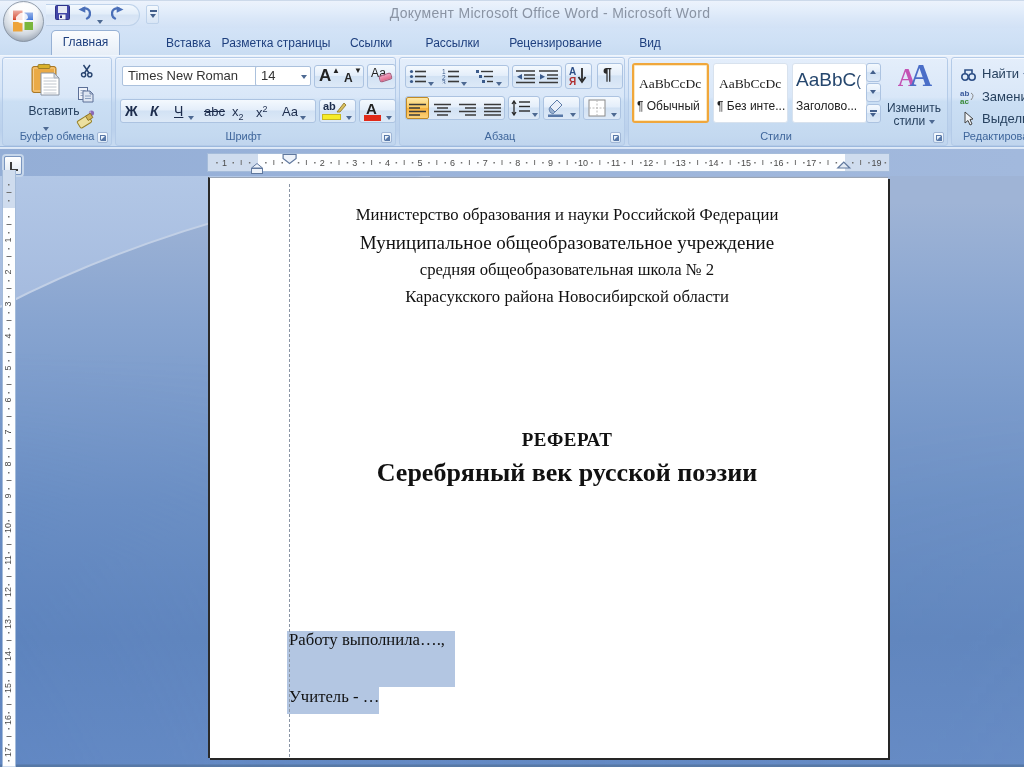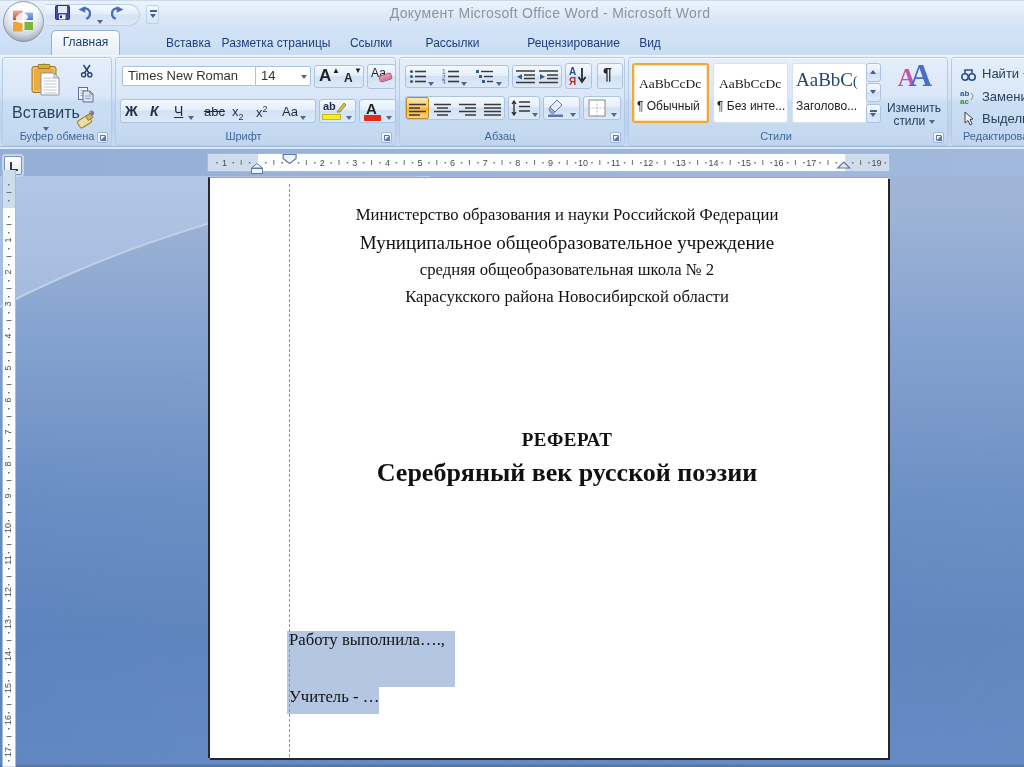--- a/index.html
+++ b/index.html
@@ -139,21 +139,21 @@
 </g>
 <ellipse cx="20.5" cy="11" rx="15" ry="9" fill="url(#gls)"></ellipse>
 </svg>
     </div>
   <div class="abs" id="tabrow">
     <div id="tab-active">Главная</div>
     <div class="tab" style="left:154px;width:44px;margin-left:12px;">Вставка</div>
     <div class="tab" style="left:213px;width:110px;margin-left:8px;">Разметка страницы</div>
     <div class="tab" style="left:348px;width:46px;">Ссылки</div>
     <div class="tab" style="left:425px;width:55px;">Рассылки</div>
-    <div class="tab" style="left:525px;width:97px;">Рецензирование</div>
+    <div class="tab" style="left:507px;width:97px;">Рецензирование</div>
     <div class="tab" style="left:634px;width:32px;">Вид</div>
   </div>
   <div class="abs" id="ribbon">
 
 <div class="rgroup" style="left:2px;width:110px;">
   <div class="glabel">Буфер обмена</div>
         <div class="launcher"></div>
   <div class="abs" style="left:28px;top:5px;width:30px;height:34px;">
     <svg width="30" height="34" viewBox="0 0 30 34">
       <rect x="1" y="3.5" width="24" height="26" rx="2" fill="#eaaa46" stroke="#a87828" stroke-width="1"></rect>
@@ -165,21 +165,21 @@
       <g stroke="#c0c6ce" stroke-width="1">
               <line x1="12.5" y1="15" x2="25.5" y2="15"></line>
               <line x1="12.5" y1="18" x2="25.5" y2="18"></line>
               <line x1="12.5" y1="21" x2="25.5" y2="21"></line>
               <line x1="12.5" y1="24" x2="25.5" y2="24"></line>
               <line x1="12.5" y1="27" x2="25.5" y2="27"></line>
               <line x1="12.5" y1="30" x2="25.5" y2="30"></line>
             </g>
     </svg>
   </div>
-  <div class="abs" style="left:0;top:46px;width:86px;text-align:center;font-size:16px;color:#27415f;">Вставить</div>
+  <div class="abs" style="left:8px;top:46px;width:86px;text-align:center;font-size:12px;color:#27415f;">Вставить</div>
   <div class="abs" style="left:40px;top:61px;"><span class="ddm"></span></div>
   <div class="abs" style="left:77px;top:6px;width:14px;height:14px;">
     <svg width="14" height="14" viewBox="0 0 14 14">
             <g stroke="#26426e" stroke-width="1.4" fill="none">
     <line x1="3.5" y1="1" x2="9" y2="9"></line>
               <line x1="10" y1="1" x2="4.5" y2="9"></line>
     <circle cx="3.6" cy="10.8" r="2.1"></circle>
               <circle cx="9.8" cy="10.8" r="2.1"></circle>
             </g>
           </svg>
@@ -383,21 +383,21 @@
         <div class="launcher"></div>
   <div class="abs" style="left:3px;top:5px;width:77px;height:60px;border:2px solid #f0a73c;border-radius:3px;background:#fff;box-shadow:inset 0 0 0 1px #fce8c0;">
     <div class="abs" style="left:5px;top:11px;font-size:13.5px;font-family:'Liberation Serif',serif;color:#1a1a1a;">AaBbCcDc</div>
     <div class="abs" style="left:3px;top:34px;font-size:12px;color:#222;">¶ Обычный</div>
   </div>
   <div class="abs" style="left:84px;top:5px;width:75px;height:60px;border:1px solid #d8e2ee;border-radius:3px;background:#fff;">
     <div class="abs" style="left:5px;top:12px;font-size:13.5px;font-family:'Liberation Serif',serif;color:#1a1a1a;">AaBbCcDc</div>
     <div class="abs" style="left:3px;top:35px;font-size:12px;color:#222;">¶ Без инте...</div>
   </div>
   <div class="abs" style="left:163px;top:5px;width:75px;height:60px;border:1px solid #d8e2ee;border-radius:3px;background:#fff;">
-    <div class="abs" style="left:3px;top:5px;font-size:19px;font-family:Liberation Serif, serif;color:#26476e;">AaBbC<span style="font-size:14px;">(</span></div>
+    <div class="abs" style="left:3px;top:5px;font-size:19px;font-family:Liberation Sans, sans-serif;color:#26476e;">AaBbC<span style="font-size:14px;">(</span></div>
     <div class="abs" style="left:3px;top:35px;font-size:12px;color:#222;">Заголово...</div>
   </div>
   <div class="abs" style="left:237px;top:5px;width:15px;height:60px;">
     <div class="btnbox" style="left:0;top:0;width:15px;height:19px;"></div>
     <div class="abs" style="left:4px;top:7px;width:0;height:0;border-left:3.5px solid transparent;border-right:3.5px solid transparent;border-bottom:4.5px solid #44608c;"></div>
     <div class="btnbox" style="left:0;top:20px;width:15px;height:19px;"></div>
     <div class="abs" style="left:4px;top:27px;width:0;height:0;border-left:3.5px solid transparent;border-right:3.5px solid transparent;border-top:4.5px solid #44608c;"></div>
     <div class="btnbox" style="left:0;top:41px;width:15px;height:19px;"></div>
     <div class="abs" style="left:4px;top:47px;width:7px;height:1.5px;background:#44608c;"></div>
     <div class="abs" style="left:4px;top:50px;width:0;height:0;border-left:3.5px solid transparent;border-right:3.5px solid transparent;border-top:4.5px solid #44608c;"></div>

